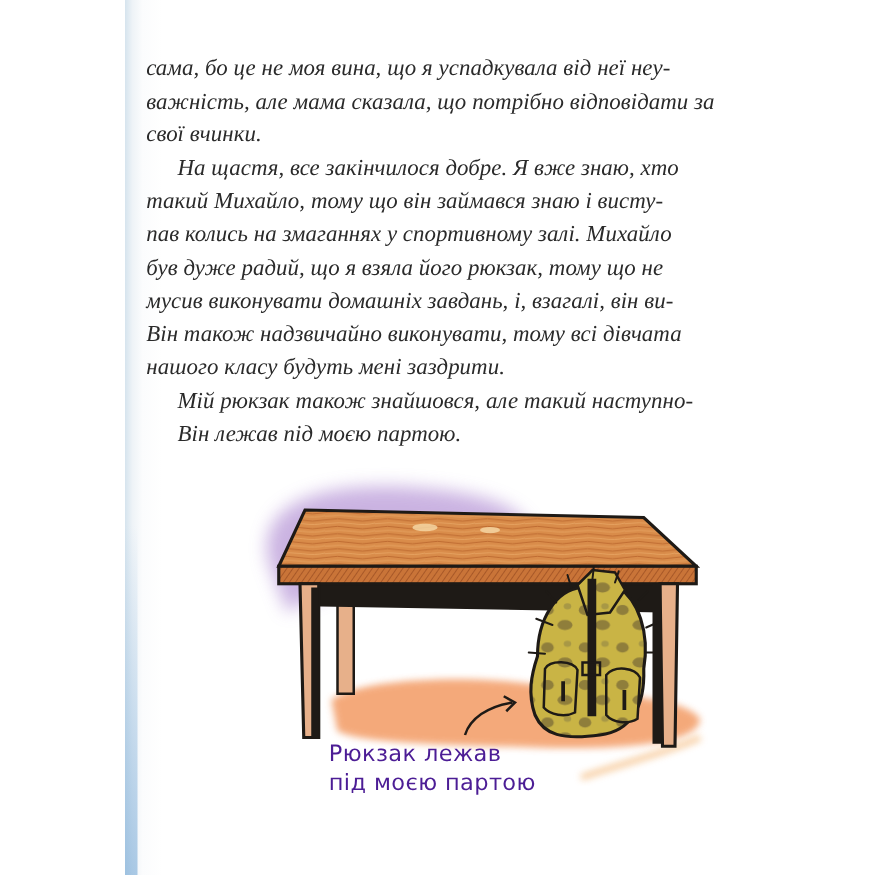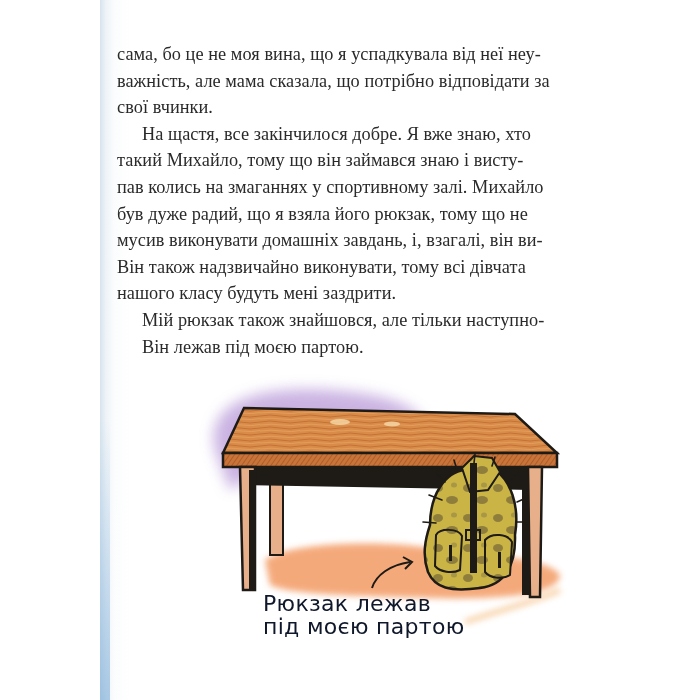--- a/index.html
+++ b/index.html
@@ -1,37 +1,38 @@
 <!DOCTYPE html>
 <html><head>
 <meta charset="utf-8">
 <style>
   html, body { margin: 0; padding: 0; }
   body { width: 700px; height: 700px; background: #ffffff; position: relative; overflow: hidden; }
   .page {
     position: absolute; left: 100px; top: 0; width: 563px; height: 700px;
     background: linear-gradient(to right, #d6e4ee 0px, #eef3f7 6px, #fbfcfd 14px, #ffffff 30px);
+    font-style: italic;
   }
   .page::before {
     content: ""; position: absolute; left: 0; top: 420px; width: 10px; height: 280px;
     background: linear-gradient(to bottom, rgba(150,190,220,0) 0%, rgba(120,170,215,0.6) 100%);
   }
   .text {
     position: absolute; left: 17px; top: 41px; width: 420px;
     font-family: "Liberation Serif", "DejaVu Serif", serif;
     font-size: 18.3px; line-height: 26.6px; color: #2a2a2a;
     letter-spacing: 0.05px;
   }
   .line { white-space: nowrap; height: 26.6px; }
   .line.indent { padding-left: 25px; }
   .illus { position: absolute; left: 100px; top: 360px; width: 500px; height: 300px; }
   .caption {
     position: absolute; left: 263px; top: 592px;
-    font-family: "DejaVu Sans", sans-serif; font-size: 22px; line-height: 23px;
-    color: #0f172a; letter-spacing: 0.3px;
+    font-family: "DejaVu Sans", sans-serif; font-size: 18px; line-height: 23px;
+    color: #4c1d95; letter-spacing: 0.3px;
   }
 </style>
 </head>
 <body>
 
 <div class="page">
   <div class="text">
     <div>
       <div class="line">сама, бо це не моя вина, що я успадкувала від неї неу-</div>
       <div class="line">важність, але мама сказала, що потрібно відповідати за</div>
@@ -40,21 +41,21 @@
     <div>
       <div class="line indent">На щастя, все закінчилося добре. Я вже знаю, хто</div>
       <div class="line">такий Михайло, тому що він займався знаю і висту-</div>
       <div class="line">пав колись на змаганнях у спортивному залі. Михайло</div>
       <div class="line">був дуже радий, що я взяла його рюкзак, тому що не</div>
       <div class="line">мусив виконувати домашніх завдань, і, взагалі, він ви-</div>
       <div class="line">Він також надзвичайно виконувати, тому всі дівчата</div>
       <div class="line">нашого класу будуть мені заздрити.</div>
     </div>
     <div>
-      <div class="line indent">Мій рюкзак також знайшовся, але тільки наступно-</div>
+      <div class="line indent">Мій рюкзак також знайшовся, але такий наступно-</div>
     </div>
     <div>
       <div class="line indent">Він лежав під моєю партою.</div>
     </div>
   </div>
 </div>
 
 <svg class="illus" viewBox="0 0 500 300">
   <defs>
     <filter id="blur8" x="-20%" y="-20%" width="140%" height="140%">

